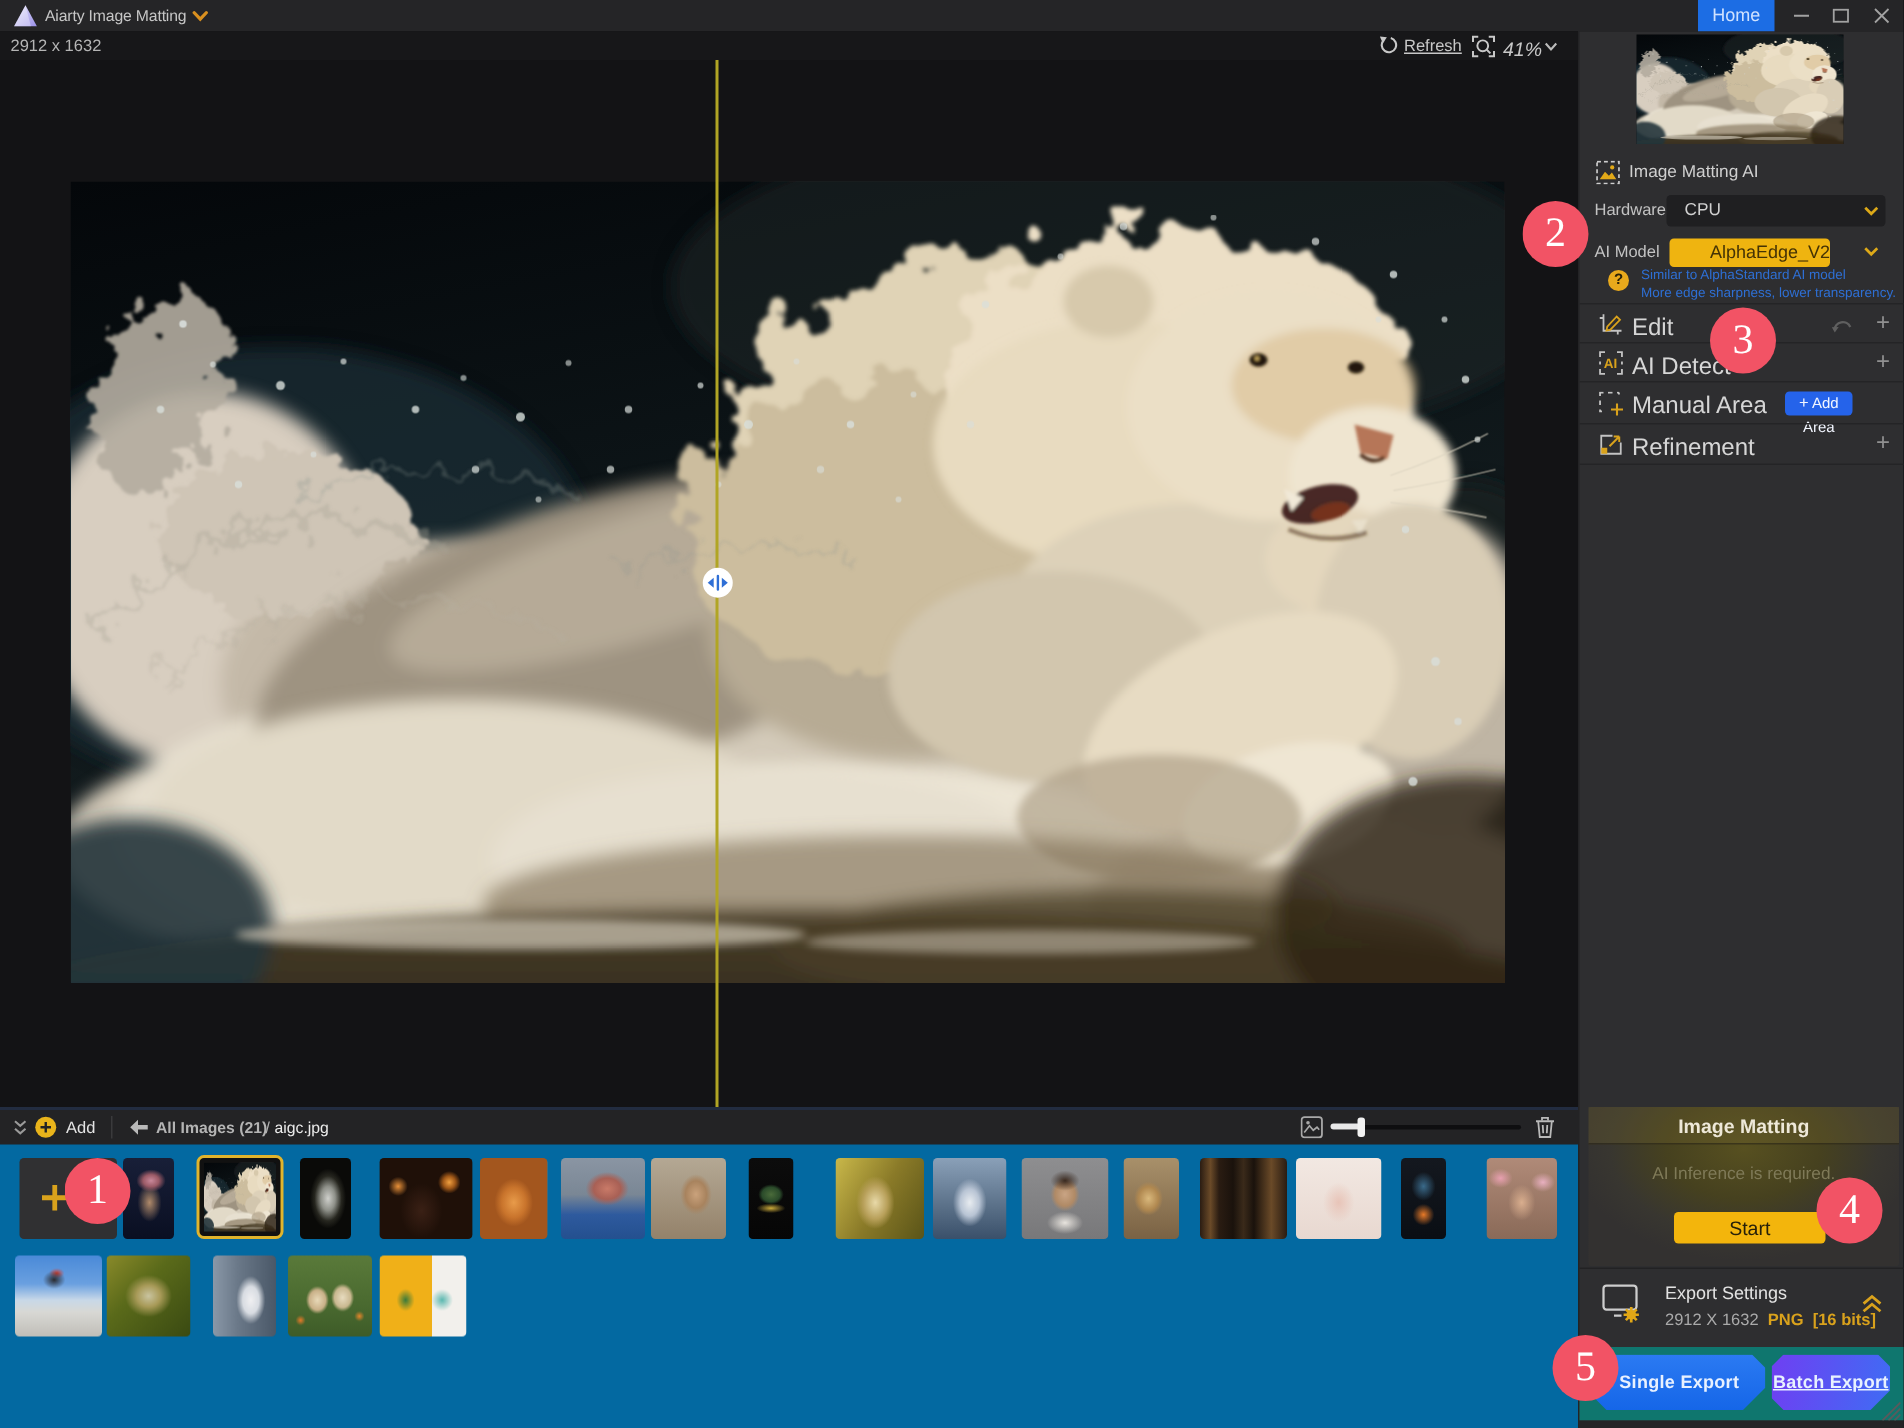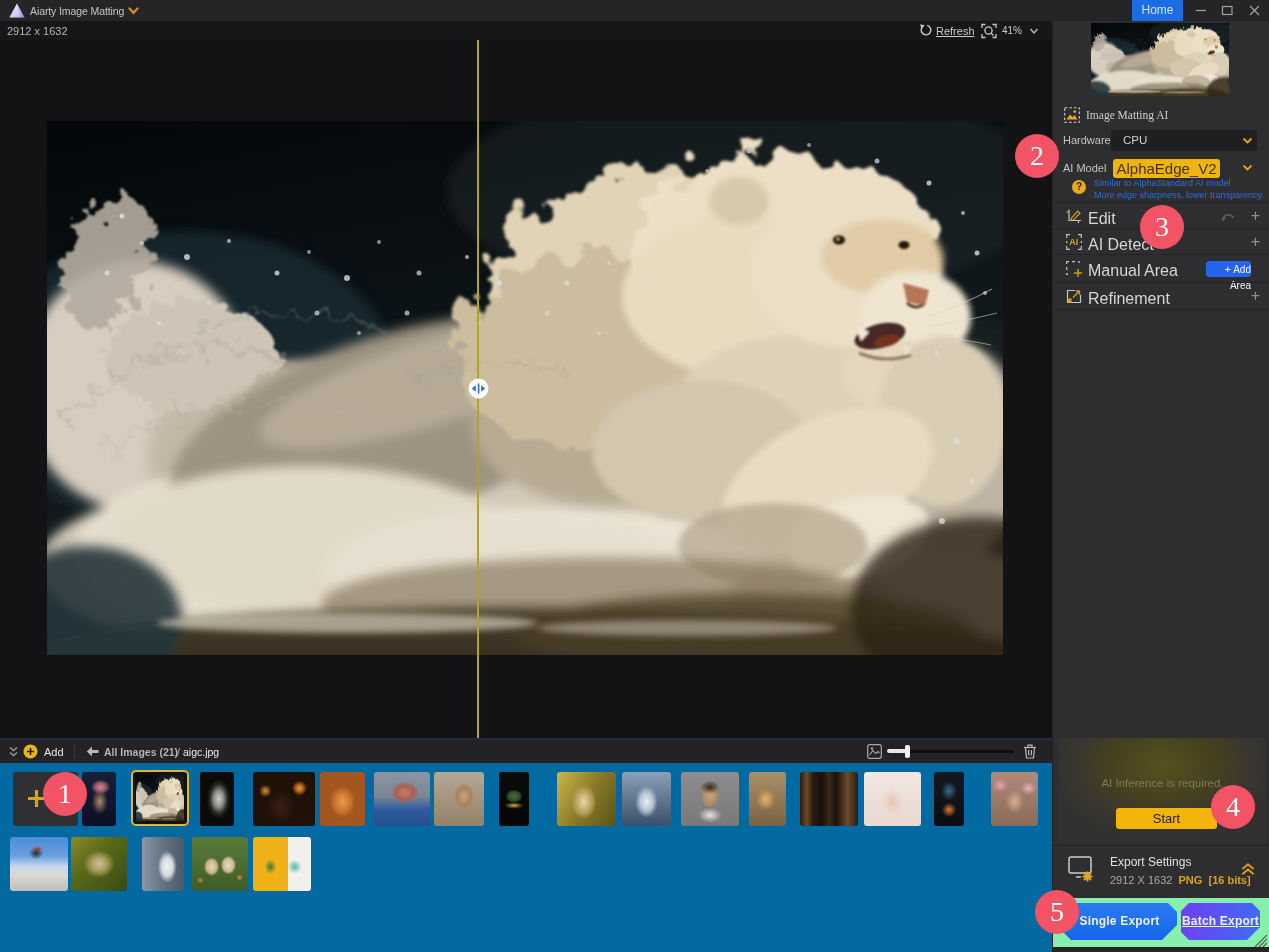--- a/index.html
+++ b/index.html
@@ -21,42 +21,42 @@
   #divider { position:absolute; left:477px; top:19px; width:2px; height:698px; background:#b1a524; }
 
   
   #sidebar { position:absolute; left:1052px; top:21px; width:217px; height:931px; background:#2e2e30;
     border-left:1px solid #232325; }
   #preview { position:absolute; left:38px; top:2px; width:138px; height:73px; background:#0a0d0f; }
   .slabel { position:absolute; font-size:11px; color:#c3c3c3; }
   #hwsel { position:absolute; left:58px; top:109px; width:146px; height:21px; background:#1f1f21;
     border-radius:3px; color:#d0d0d0; font-size:11.5px; line-height:21px; padding-left:12px; }
   #modelbtn { position:absolute; left:60px; top:138px; width:107px; height:19px; background:#efb410;
-    border-radius:3px; color:#453305; font-size:15px; line-height:19px; text-align:center; }
+    border-radius:3px; color:#453305; font-size:12px; line-height:19px; text-align:right; }
   .ychev { position:absolute; color:#dda918; font-size:11px; }
   .helptext { position:absolute; left:41px; color:#2e6fd4; font-size:9px; white-space:nowrap; }
   .section { position:absolute; left:0; width:217px; height:27px; border-top:1px solid #242426; }
   .sec-label { position:absolute; left:35px; top:7px; font-size:16px; color:#d6d6d6; }
   .plus { position:absolute; right:10px; top:4px; color:#909090; font-size:16px; font-weight:400; }
-  #addareabtn { position:absolute; left:153px; top:6px; width:45px; height:16px; background:#2563ea;
-    border-radius:3px; color:#f2f6ff; font-size:10px; line-height:16px; text-align:right; }
+  #addareabtn { position:absolute; left:137px; top:6px; width:45px; height:16px; background:#2563ea;
+    border-radius:3px; color:#f2f6ff; font-size:10px; line-height:16px; text-align:center; }
 
   
   #matpanel { position:absolute; left:6px; top:717px; width:207px; height:106px;
     background:radial-gradient(115px 75px at 50% 26%, #575020 0%, #46411f 45%, #383630 78%, #333130 100%);
     border-radius:2px; }
   #matpanel .hdr { position:absolute; left:0; top:0; width:207px; height:25px;
     background:rgba(120,104,48,0.28); border-bottom:1px solid rgba(30,28,20,0.55);
     color:#eee8d8; font-weight:bold; font-size:13px; text-align:center; line-height:25px; }
   #matpanel .sub { position:absolute; left:0; top:39px; width:207px; text-align:center;
     color:#7f7a58; font-size:11.5px; }
   #startbtn { position:absolute; left:57px; top:70px; width:101px; height:21px; background:#f3b50c;
     border-radius:3px; color:#26200a; font-size:13px; text-align:center; line-height:21px; }
   #exprow { position:absolute; left:0; top:824px; width:217px; height:53px; border-top:1px solid #222224; }
-  #expbtns { position:absolute; left:0; top:877px; width:217px; height:49px; background:#86efac; }
+  #expbtns { position:absolute; left:0; top:877px; width:217px; height:49px; background:#0f766e; }
   #expbase { position:absolute; left:0; top:926px; width:217px; height:5px; background:#242426; }
 
   .btnshape { position:absolute; top:5px; height:37px; color:#e8f1ff; font-weight:bold;
     font-size:12px; text-align:center; line-height:37px; white-space:nowrap; letter-spacing:0.2px; }
   #singlebtn { left:9px; width:115px; background:linear-gradient(180deg,#2b7af2 0%,#1566e8 100%);
     clip-path:polygon(9px 0, calc(100% - 9px) 0, 100% 9px, 100% calc(100% - 15px), calc(100% - 15px) 100%, 9px 100%, 0 calc(100% - 9px), 0 9px); }
   #batchbtn { left:128px; width:79px; background:linear-gradient(100deg,#6f3ff2 0%,#3f6cf4 100%);
     clip-path:polygon(8px 0, calc(100% - 8px) 0, 100% 8px, 100% calc(100% - 13px), calc(100% - 13px) 100%, 8px 100%, 0 calc(100% - 8px), 0 8px);text-decoration:underline; }
 
   
@@ -277,21 +277,21 @@
         <polygon points="0.9,0.4 5.6,0.9 2.9,4.8" fill="#c8c8c8"></polygon>
       </svg>
       <div style="position:absolute;left:936px;top:4px;font-size:11px;color:#c8c8c8;text-decoration:underline;">Refresh</div>
       <svg style="position:absolute;left:981px;top:2px" width="16" height="16" viewBox="0 0 16 16">
         <g stroke="#c8c8c8" stroke-width="1.3" fill="none">
           <path d="M1,5 V1.5 H4.5 M11.5,1.5 H15 V5 M15,11 V14.5 H11.5 M4.5,14.5 H1 V11"></path>
           <circle cx="7.5" cy="7.5" r="3.6"></circle>
           <line x1="10.2" y1="10.2" x2="12.6" y2="12.6"></line>
         </g>
       </svg>
-      <div style="position:absolute;left:1002px;top:4px;font-size:10px;color:#c8c8c8;">41%</div>
+      <div style="position:absolute;left:1002px;top:4px;font-size:13px;color:#c8c8c8;font-style:italic;">41%</div>
       <svg style="position:absolute;left:1029px;top:7px" width="10" height="7" viewBox="0 0 10 7">
         <path d="M1.5,1 L5,5 L8.5,1" stroke="#bbbbbb" stroke-width="1.4" fill="none"></path>
       </svg>
     </div>
         <svg id="photo" viewBox="0 0 956 534">
         <use href="#lionpic"></use>
       </svg>
     <div id="divider"></div>
     <svg style="position:absolute;left:468px;top:357px;z-index:5" width="21" height="21" viewBox="0 0 21 21">
       <circle cx="10.5" cy="10.5" r="10" fill="#ffffff"></circle>
@@ -304,21 +304,21 @@
   <div id="sidebar">
     <svg id="preview" viewBox="0 0 956 534" preserveAspectRatio="none">
         <use href="#lionpic"></use>
       </svg>
 
     <svg style="position:absolute;left:11px;top:86px" width="16" height="16" viewBox="0 0 16 16">
       <rect x="0.7" y="0.7" width="14.6" height="14.6" stroke="#cfcfcf" stroke-width="1.1" fill="none" stroke-dasharray="2.6 2"></rect>
       <path d="M2.5,12.5 L6,7.5 L8.6,10.2 L10.6,8 L13.5,12.5 Z" fill="#e2a918"></path>
       <circle cx="10.8" cy="4.6" r="1.4" fill="#e2a918"></circle>
     </svg>
-    <div class="slabel" style="left:33px;top:88px;font-size:11.5px;color:#cfcfcf;font-family:Liberation Serif, serif;">Image Matting AI</div>
+    <div class="slabel" style="left:33px;top:88px;font-size:11.5px;color:#cfcfcf;">Image Matting AI</div>
 
     <div class="slabel" style="left:10px;top:113px;">Hardware</div>
     <div id="hwsel">CPU</div>
     <svg class="ychev" style="left:189px;top:116px" width="11" height="8" viewBox="0 0 11 8">
       <path d="M1.5,1.5 L5.5,5.5 L9.5,1.5" stroke="#dda918" stroke-width="1.8" fill="none"></path>
     </svg>
 
     <div class="slabel" style="left:10px;top:141px;">AI Model</div>
     <div id="modelbtn">AlphaEdge_V2</div>
     <svg class="ychev" style="left:189px;top:143px" width="11" height="8" viewBox="0 0 11 8">
@@ -371,20 +371,21 @@
         <path d="M14.5,6 V13.5 H1.5 V1.5 H9" stroke="#c3c3c3" stroke-width="1.2" fill="none"></path>
         <rect x="1.5" y="9.5" width="4" height="4" fill="#d9a21c"></rect>
         <path d="M7,8.5 L13.5,2 M13.5,2 H9.8 M13.5,2 V5.7" stroke="#d9a21c" stroke-width="1.3" fill="none"></path>
       </svg>
       <span class="sec-label">Refinement</span>
       <span class="plus">+</span>
     </div>
     <div class="section" style="top:288px;height:1px;"></div>
 
     <div id="matpanel">
+      <div class="hdr">Image Matting</div>
       <div class="sub">AI Inference is required.</div>
       <div id="startbtn">Start</div>
     </div>
 
     <div id="exprow">
       <svg style="position:absolute;left:14px;top:9px" width="30" height="28" viewBox="0 0 30 28">
         <rect x="2" y="2" width="22" height="16" rx="2" stroke="#cdcdcd" stroke-width="1.5" fill="none"></rect>
         <path d="M9,22 H14" stroke="#cdcdcd" stroke-width="1.5"></path>
         <g fill="#e2a816">
           <circle cx="20.5" cy="21.5" r="3.2"></circle>

